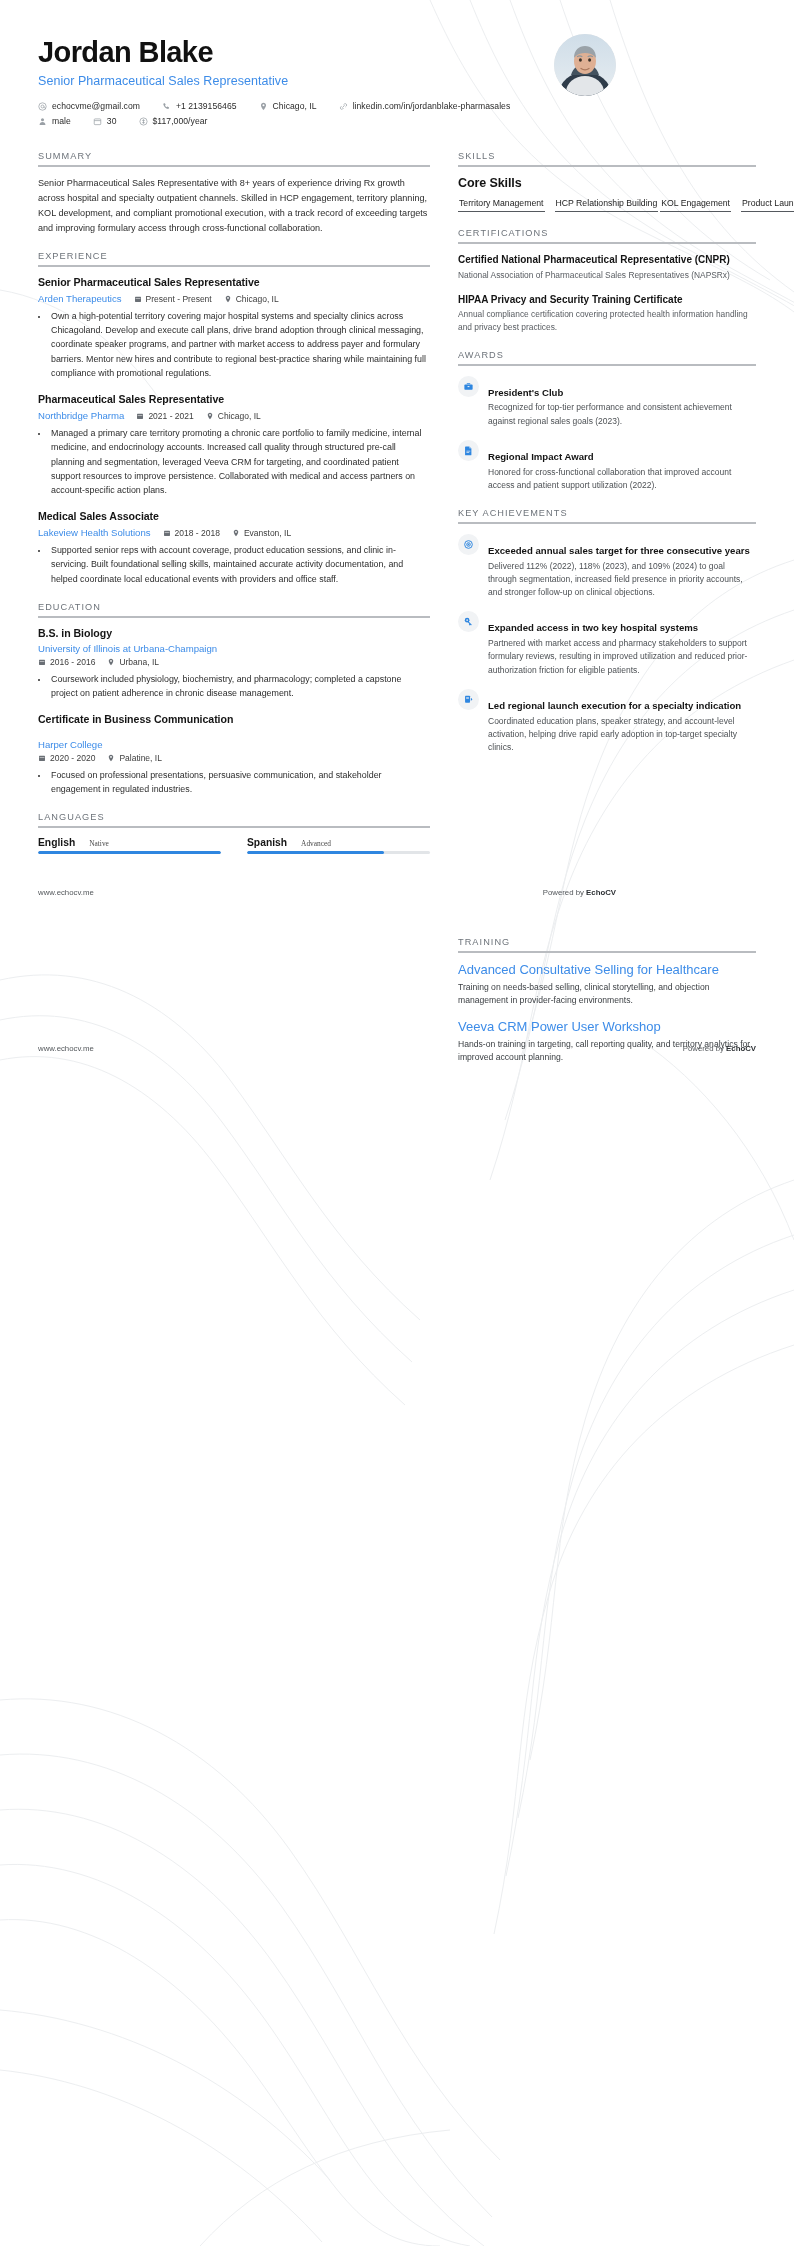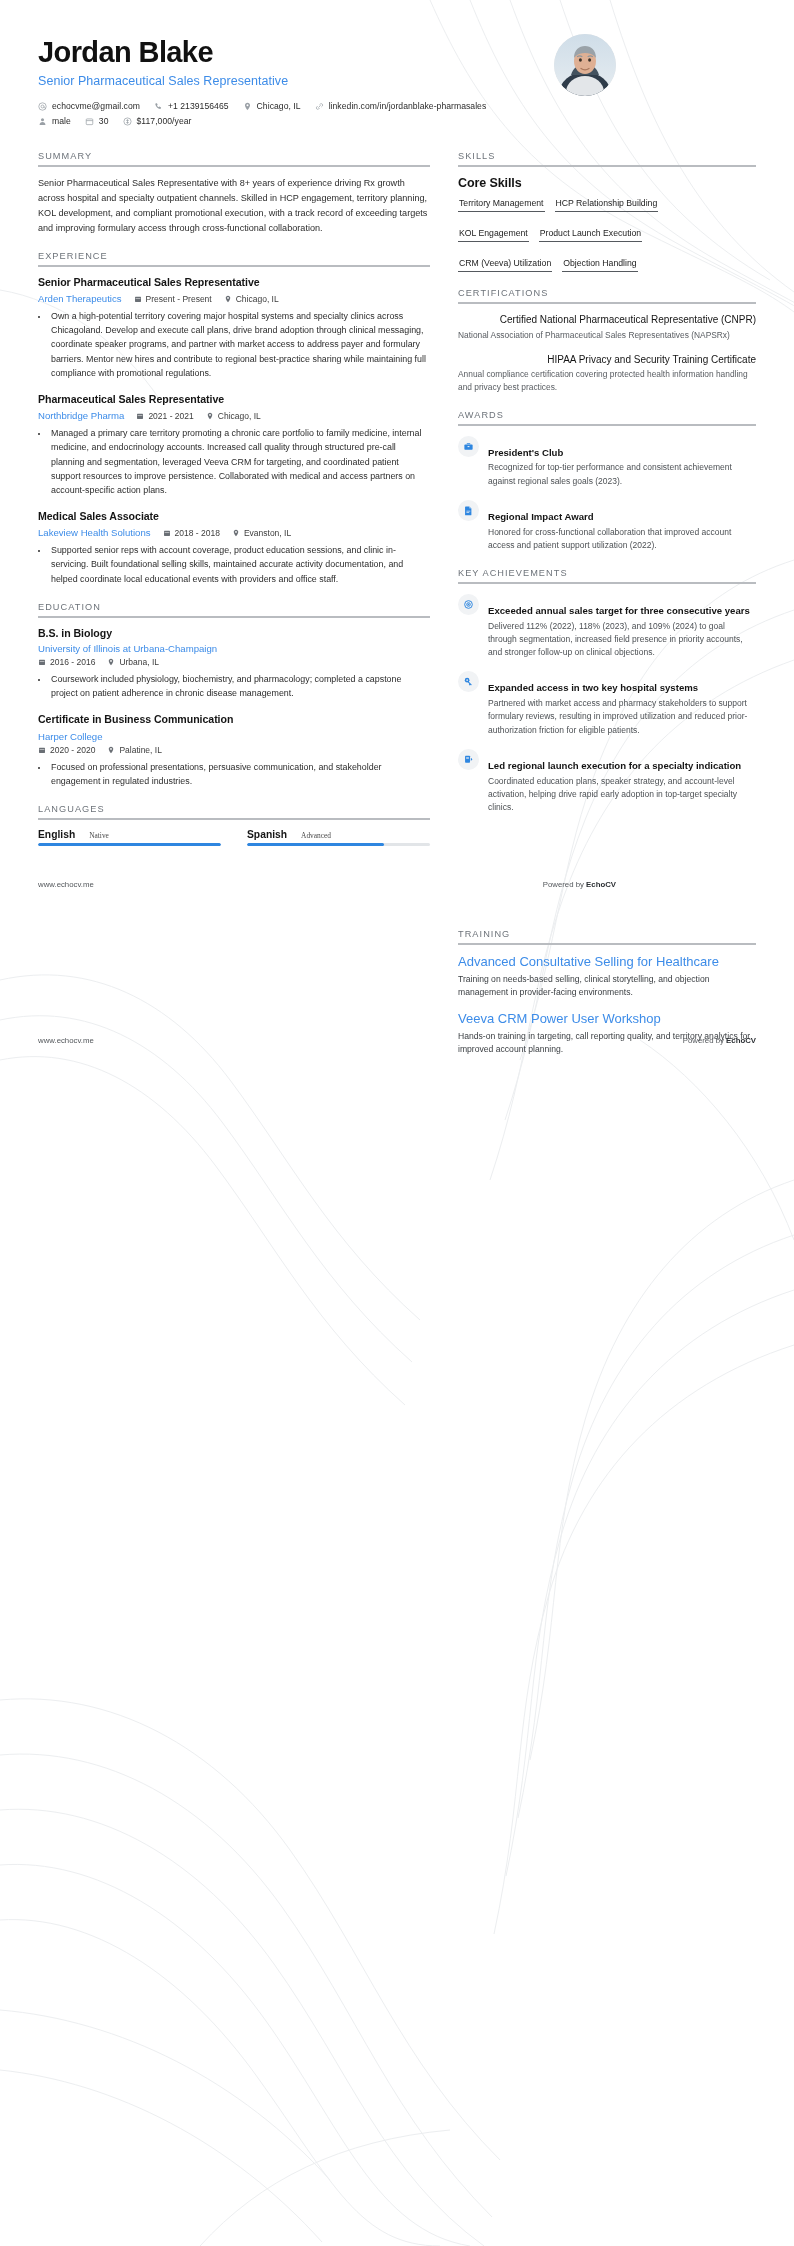--- a/index.html
+++ b/index.html
@@ -57,21 +57,21 @@
     color: #3d8ce8;
     margin-top: 5px;
     font-weight: 400;
     letter-spacing: 0.05px;
   }
   .contact-rows { margin-top: 13px; }
   .contact-row {
     display: flex;
     flex-wrap: wrap;
     align-items: center;
-    gap: 14px;
+    gap: 22px;
     margin-bottom: 5px;
   }
   .contact-item {
     display: inline-flex;
     align-items: center;
     gap: 5px;
     font-size: 8.6px;
     color: #2b2b2b;
     letter-spacing: 0.05px;
   }
@@ -207,43 +207,42 @@
   }
 
   
   .skills-group-title {
     font-size: 12.5px;
     font-weight: 700;
     color: #131313;
     margin-bottom: 6px;
     letter-spacing: -0.1px;
   }
-  .skill-rows { display: flex; flex-direction: column; gap: 14px; }
+  .skill-rows { display: flex; flex-direction: row; gap: 2px; align-items: flex-end; }
   .skill-row {
     display: flex;
     gap: 10px;
     align-items: flex-start;
   }
   .skill-tag {
     font-size: 8.7px;
     color: #232323;
     padding: 2px 1px 3px 1px;
     border-bottom: 1.2px solid #55595e;
     display: inline-block;
     white-space: nowrap;
   }
 
   
   .cert { margin-bottom: 11px; }
   .cert-title {
     font-size: 10px;
-    font-weight: 400;
+    font-weight: 700;
     color: #141414;
     line-height: 1.32;
-    text-align: right;
   }
   .cert-sub {
     font-size: 8.4px;
     color: #585c61;
     line-height: 1.55;
     margin-top: 2px;
   }
 
   
   .badge-item {
@@ -576,21 +575,21 @@
                   <span>Urbana, IL</span>
                 </span>
               </div>
               <ul class="bullets">
                 <li>Coursework included physiology, biochemistry, and pharmacology; completed a capstone project on patient adherence in chronic disease management.</li>
               </ul>
             </div>
 
             <div class="entry">
               <div class="entry-title">Certificate in Business Communication</div>
-              <div class="entry-org" style="margin-top:4px;">Harper College</div>
+              <div class="entry-org" style="margin-top:12px;">Harper College</div>
               <div class="entry-meta" style="margin-top:3px;">
                 <span class="meta-chip">
                   <span class="ci">
                     <svg width="8" height="8" viewBox="0 0 16 16" fill="currentColor">
                         <rect x="2" y="3.4" width="12" height="10.4" rx="1.2"></rect>
                         <rect x="3.2" y="6.6" width="9.6" height="1" fill="#fff"></rect>
                       </svg>
                   </span>
                   <span>2020 - 2020</span>
                 </span>

